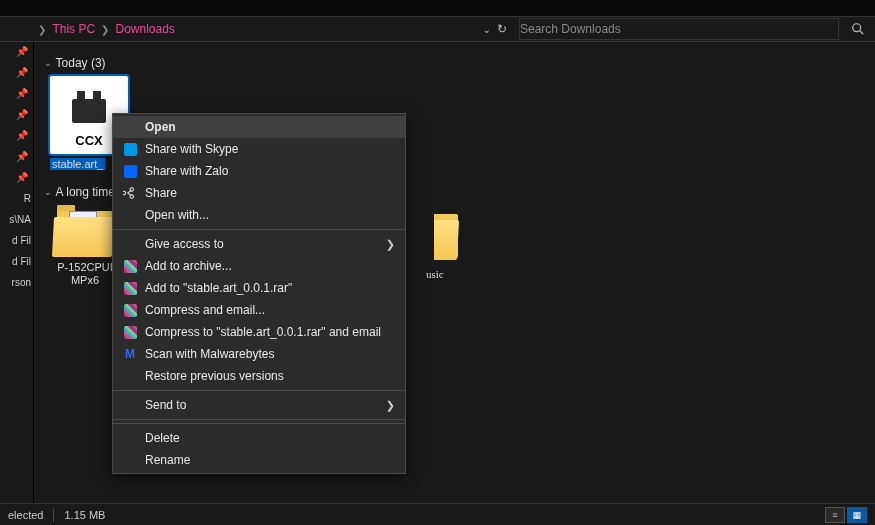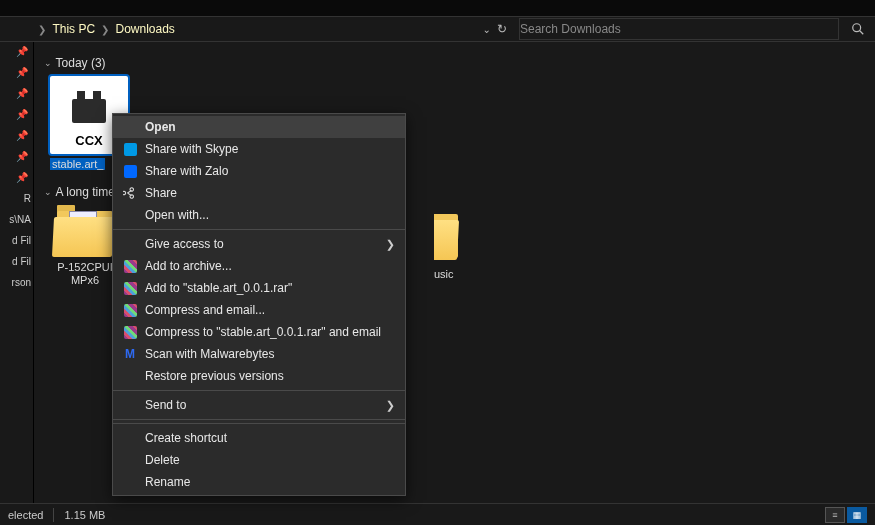--- a/index.html
+++ b/index.html
@@ -32,21 +32,21 @@
     color: #555;
   }
   .breadcrumb {
     display: flex;
     align-items: center;
     gap: 6px;
     flex: 0 0 auto;
     padding-left: 4px;
   }
   .chev { color: #888; font-size: 10px; }
-  .bc-item { color: #fef9c3; }
+  .bc-item { color: #ec4899; }
   .addr-spacer { flex: 1; }
   .refresh-group {
     display: flex;
     align-items: center;
     gap: 6px;
     padding-right: 8px;
     color: #bbb;
   }
   .searchbox {
     width: 320px;
@@ -199,22 +199,22 @@
   }
   .partial-folder {
     position: absolute;
     left: 400px; top: 168px;
     width: 30px; height: 52px;
     overflow: hidden;
   }
   .partial-folder .folder-thumb { margin-left: -36px; }
   .partial-label {
     position: absolute;
-    left: 400px; top: 226px;
-    color: #ddd; font-size: 11px;
+    left: 392px; top: 226px;
+    color: #ddd; font-size: 11px; font-family: Liberation Serif, serif;
   }
 
   
   .ctx {
     position: absolute;
     left: 112px; top: 113px;
     width: 294px;
     background: #2b2b2b;
     border: 1px solid #4a4a4a;
     box-shadow: 0 4px 14px rgba(0,0,0,.6);
@@ -456,24 +456,20 @@
   <div class="ctx-sep"></div>
   <div class="ctx-item">
     <span class="ico"></span>
     <span>Send to</span>
     <span class="arr">❯</span>
   </div>
   <div class="ctx-sep"></div>
   <div class="ctx-sep"></div>
   <div class="ctx-item">
     <span class="ico"></span>
-    <span>Create shortcut</span>
-  </div>
-  <div class="ctx-item">
-    <span class="ico"></span>
     <span>Delete</span>
   </div>
   <div class="ctx-item">
     <span class="ico"></span>
     <span>Rename</span>
   </div>
 
 </div>
 
 <div class="statusbar">

